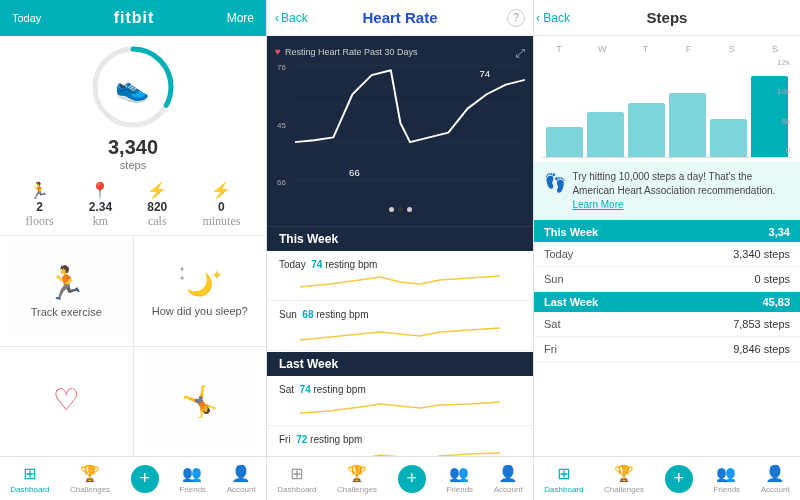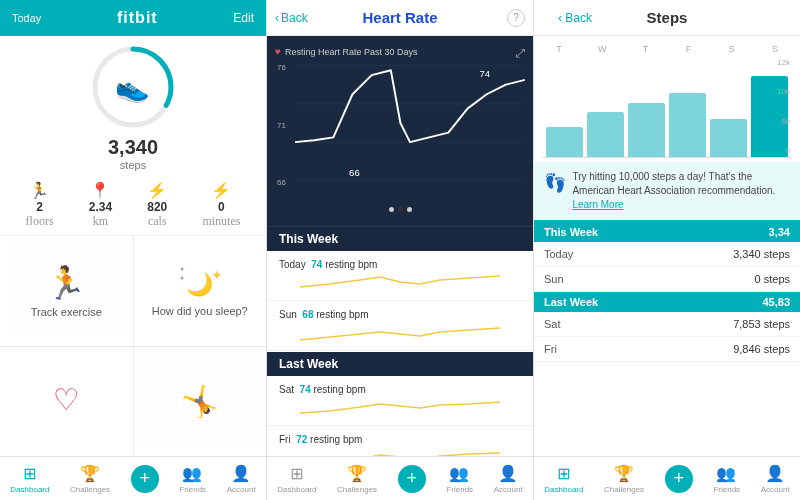--- a/index.html
+++ b/index.html
@@ -368,21 +368,21 @@
       display: flex;
       align-items: center;
       justify-content: center;
       padding: 8px 12px;
       position: relative;
       border-bottom: 1px solid #e8e8e8;
       height: 36px;
     }
     .p3-back {
       position: absolute;
-      left: 24px;
+      left: 2px;
       color: #00b0b9;
       font-size: 12px;
     }
     .p3-title {
       font-size: 15px;
       font-weight: 600;
       color: #333;
     }
 
     .p3-bar-chart-area {
@@ -540,21 +540,21 @@
     }
   </style>
 </head>
 <body>
 
 <div class="panel1">
 
   <div class="p1-header">
     <span style="color:#fff;font-size:11px;">Today</span>
     <span class="p1-logo">fitbit</span>
-    <span class="p1-edit">Edit</span>
+    <span class="p1-edit">More</span>
   </div>
 
   <div class="p1-steps-circle">
     <div class="circle-ring">
       <svg width="90" height="90" viewBox="0 0 90 90">
         <circle cx="45" cy="45" r="38" fill="none" stroke="#e8e8e8" stroke-width="5"></circle>
         <circle cx="45" cy="45" r="38" fill="none" stroke="#00b0b9" stroke-width="5" stroke-dasharray="238.76" stroke-dashoffset="160" stroke-linecap="round"></circle>
       </svg>
       <div class="circle-inner">
         <span style="font-size:28px;color:#00b0b9;">👟</span>
@@ -650,21 +650,21 @@
   <div class="p2-chart-area">
     <div class="p2-chart-subtitle">
       <span class="heart-dot">♥</span>
       <span>Resting Heart Rate Past 30 Days</span>
     </div>
     <div class="p2-expand">⤢</div>
 
     <div class="p2-chart-svg-container">
       <div class="p2-y-labels">
         <span>76</span>
-        <span>71</span>
+        <span>45</span>
         <span>66</span>
       </div>
       <div class="p2-chart-inner">
         <svg width="100%" height="120" viewBox="0 0 240 120">
 
           <line x1="0" y1="0" x2="240" y2="0" stroke="#2a3a50" stroke-width="0.5"></line>
           <line x1="0" y1="40" x2="240" y2="40" stroke="#2a3a50" stroke-width="0.5"></line>
           <line x1="0" y1="80" x2="240" y2="80" stroke="#2a3a50" stroke-width="0.5"></line>
           <line x1="0" y1="120" x2="240" y2="120" stroke="#2a3a50" stroke-width="0.5"></line>
 

